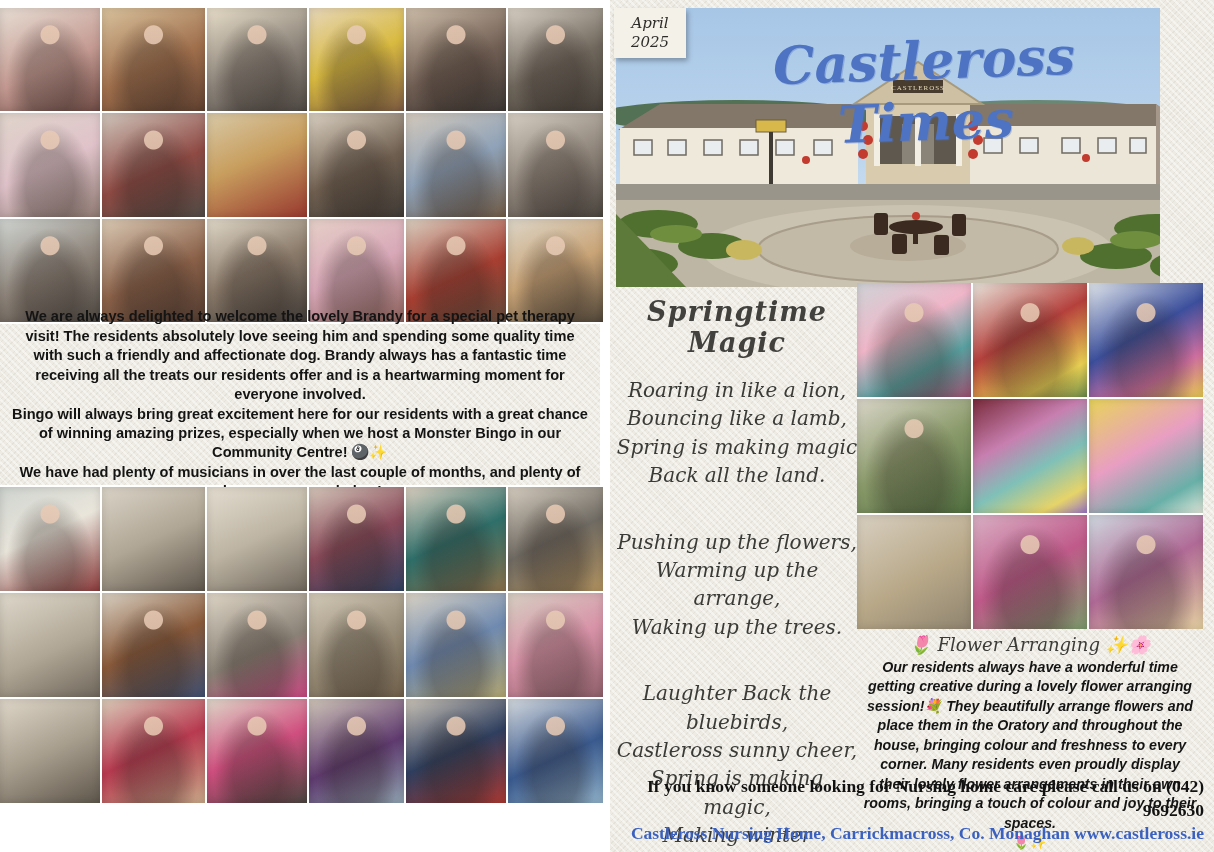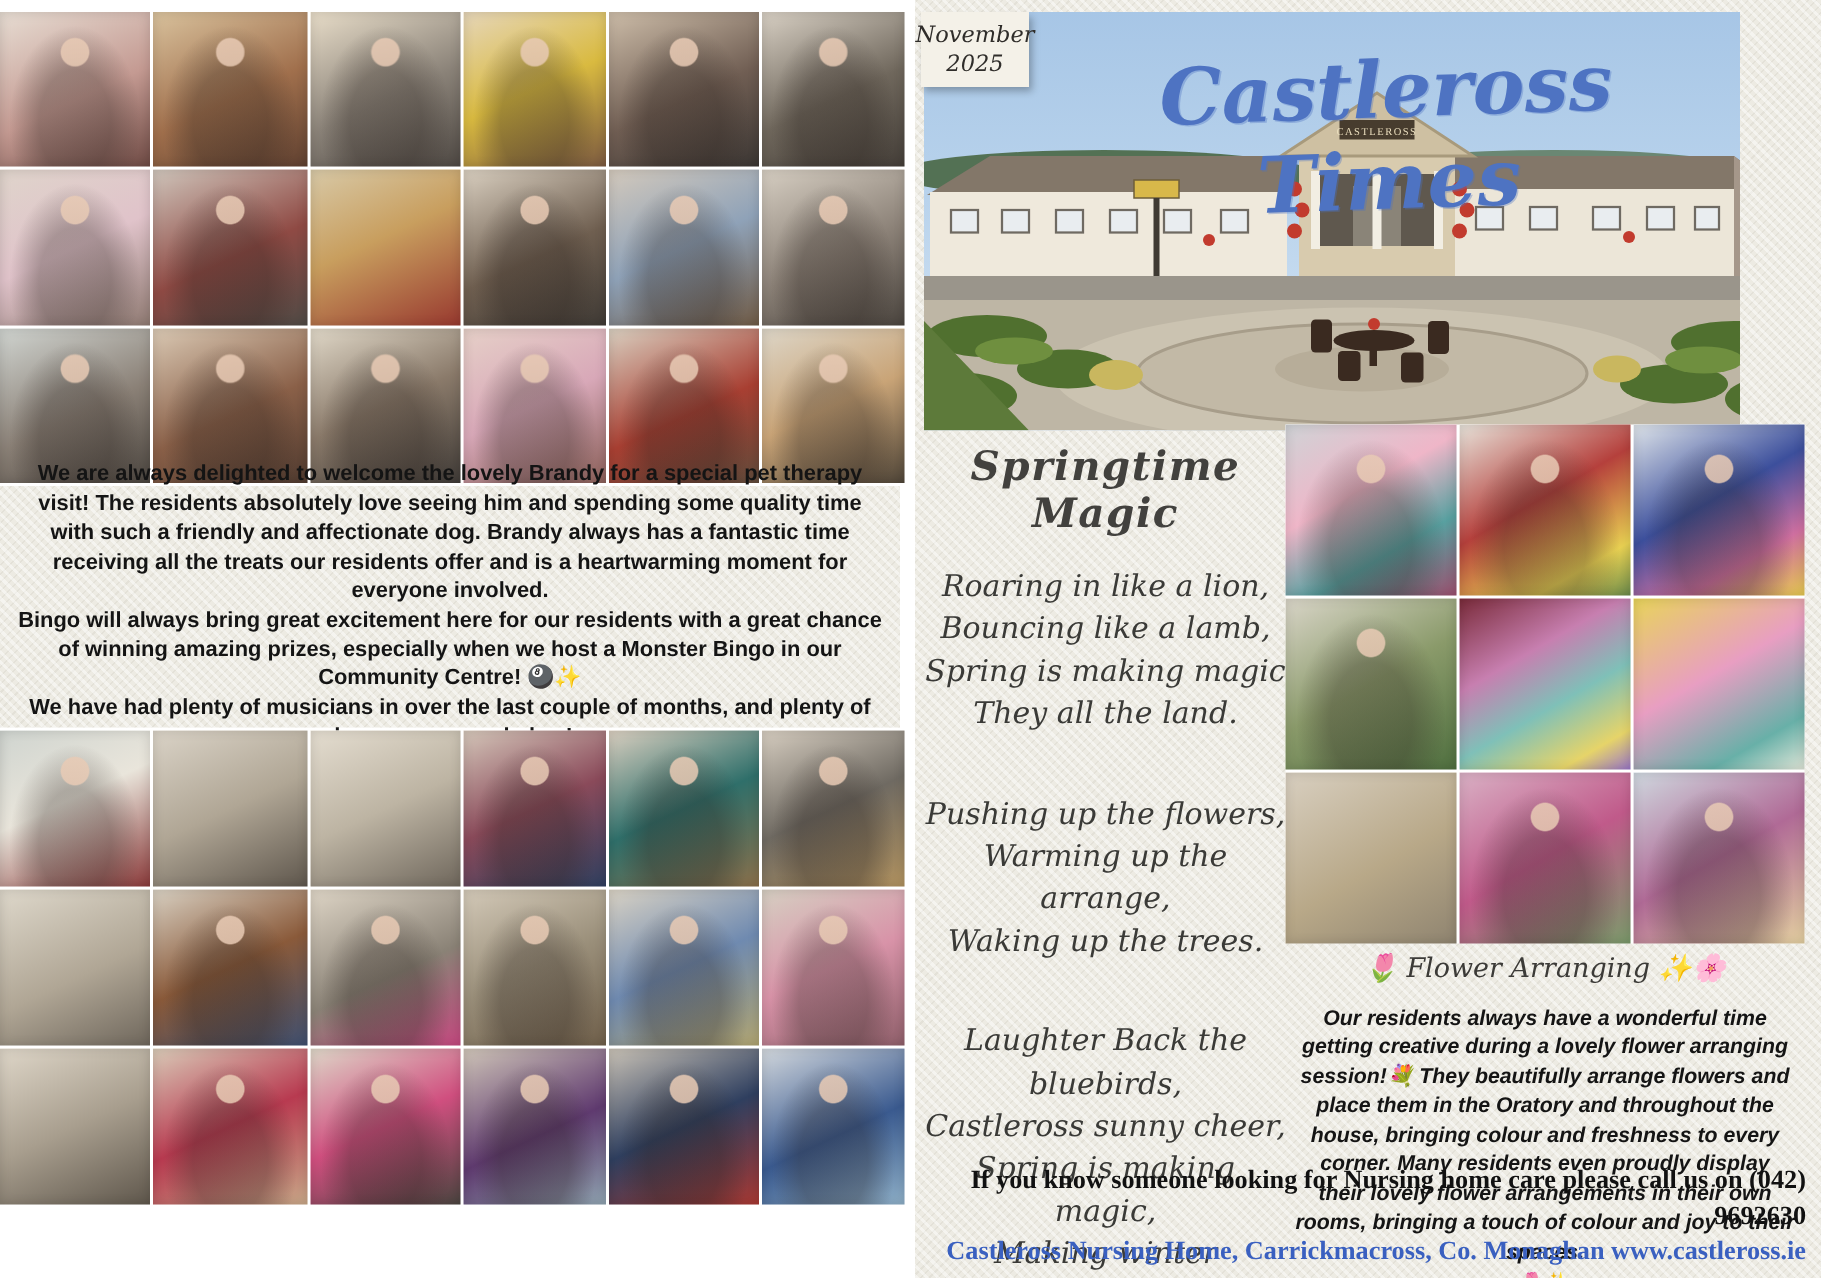--- a/index.html
+++ b/index.html
@@ -84,21 +84,21 @@
   .collage-flowers {
     display:grid; gap:2px; width:346px; height:346px;
     grid-template-columns:repeat(3,1fr); grid-template-rows:repeat(3,1fr);
     background:#fff;
   }
   .flower-text {
     width:346px; min-height:168px; padding:5px 6px 4px; text-align:center;
   }
   .flower-heading {
     font-family:"DejaVu Serif", serif; font-style:italic; font-size:18px;
-    color:#3c3b38; margin-bottom:14px;
+    color:#3c3b38; margin-bottom:3px;
   }
   .flower-body { font-weight:700; font-size:14.2px; line-height:1.37; color:#141414;font-style:italic; }
   .flower-emoji { font-size:13px; margin-top:2px; }
 
   .contact {
     position:absolute; right:10px; bottom:6px; text-align:right;
     font-family:"Liberation Serif", serif; font-weight:700; font-size:17.5px;
     line-height:1.35;
   }
   .contact-line1 { color:#111; }
@@ -254,31 +254,31 @@
         <rect x="336" y="206" width="14" height="22" rx="3"></rect>
         <rect x="276" y="226" width="15" height="20" rx="3"></rect>
         <rect x="318" y="227" width="15" height="20" rx="3"></rect>
       </g>
       <circle cx="300" cy="208" r="4" fill="#c23b2e"></circle>
     </svg>
     <div class="newsletter-title">Castleross Times</div>
   </div>
 
   <div class="date-badge">
-    <span>November</span>
+    <span>April</span>
     <span>2025</span>
   </div>
 
   <div class="poem">
     <div class="poem-title">Springtime Magic</div>
     <div class="stanza">
       <div class="pline">Roaring in like a lion,</div>
       <div class="pline">Bouncing like a lamb,</div>
       <div class="pline">Spring is making magic</div>
-      <div class="pline">They all the land.</div>
+      <div class="pline">Back all the land.</div>
     </div>
     <div class="stanza">
       <div class="pline">Pushing up the flowers,</div>
       <div class="pline">Warming up the arrange,</div>
       <div class="pline">Waking up the trees.</div>
     </div>
     <div class="stanza">
       <div class="pline">Laughter Back the bluebirds,</div>
       <div class="pline">Castleross sunny cheer,</div>
       <div class="pline">Spring is making magic,</div>

